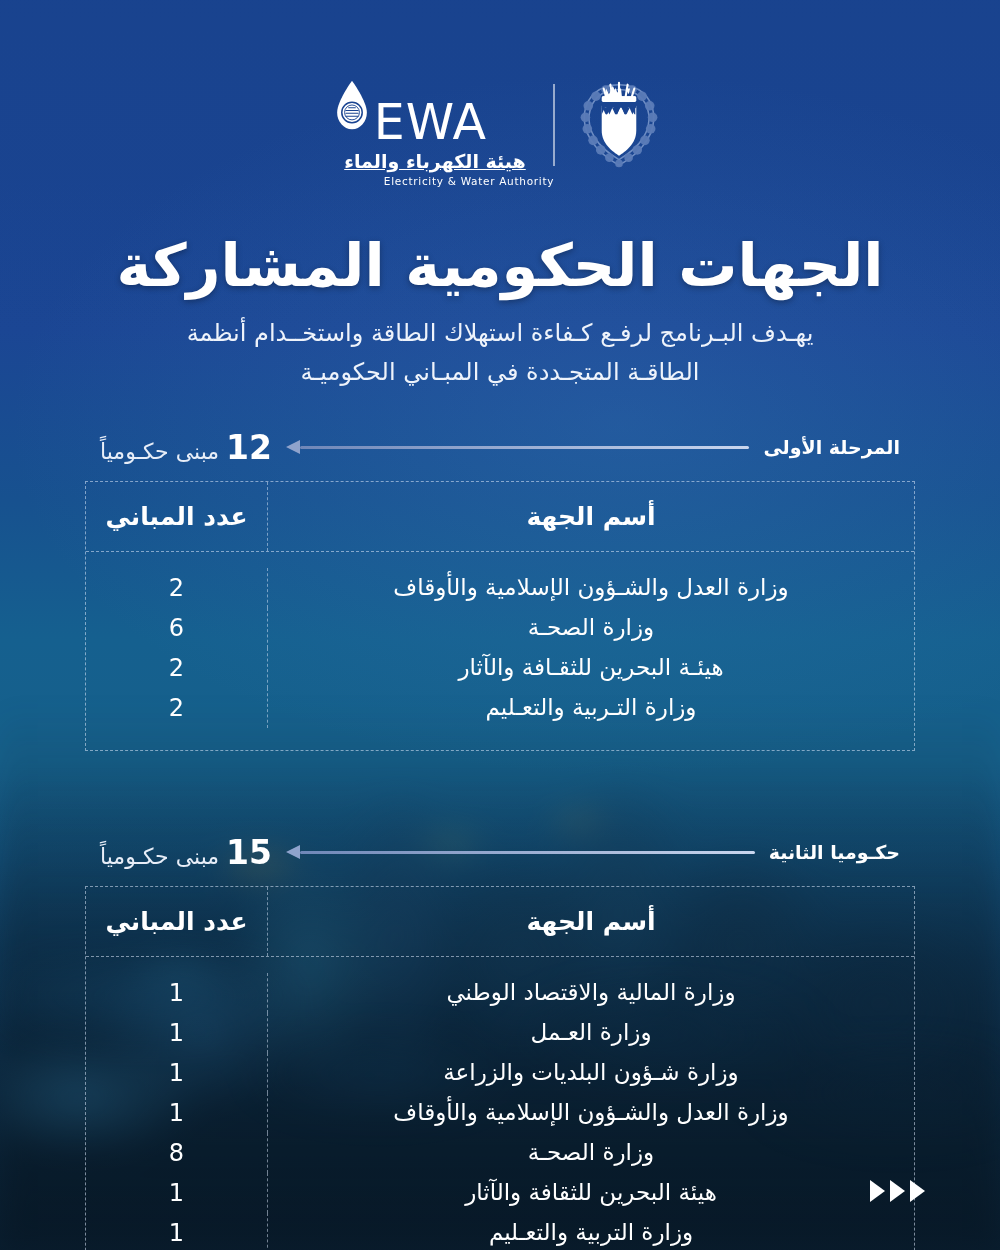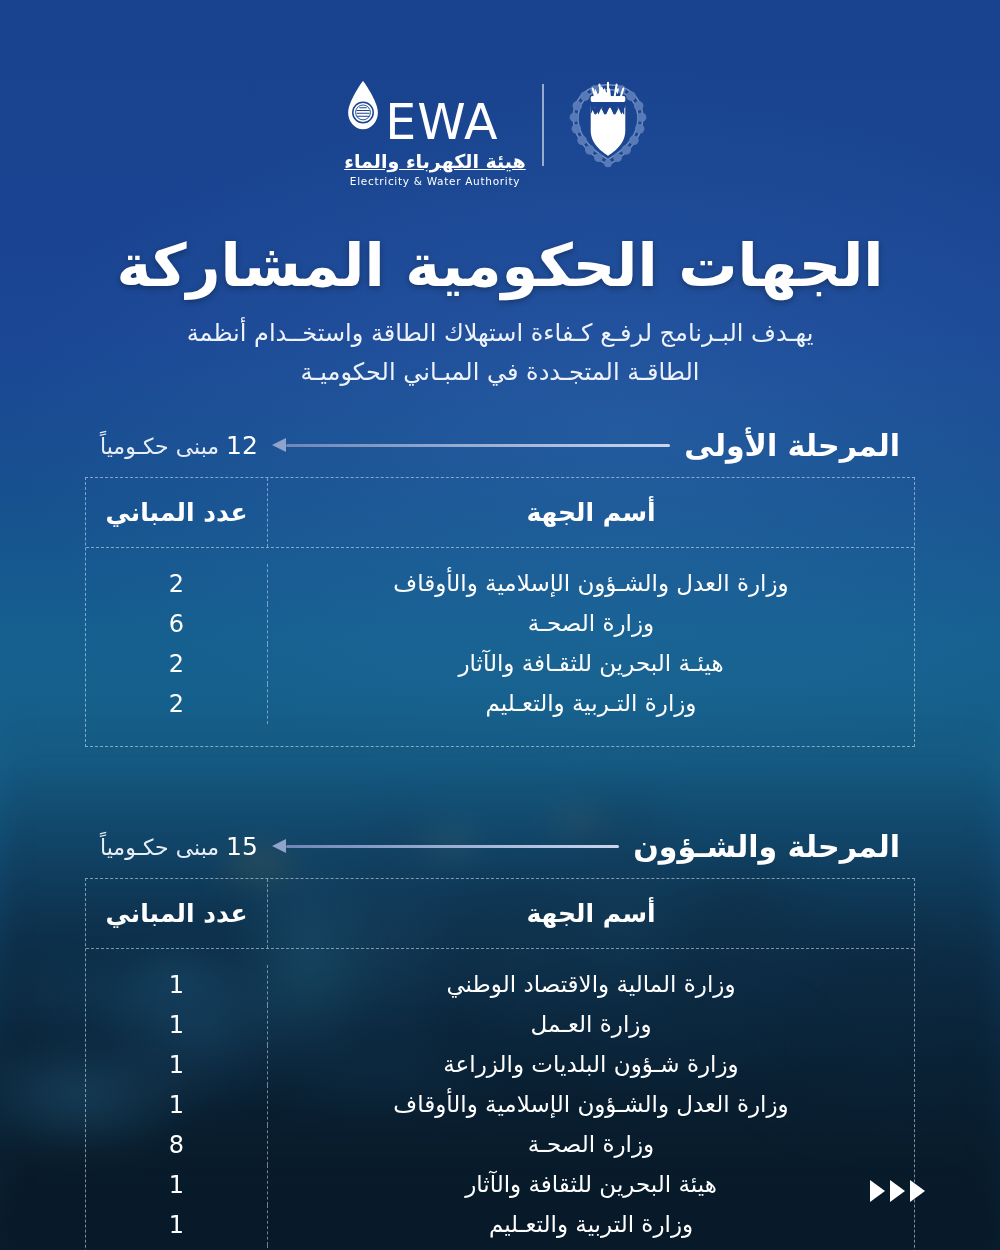--- a/index.html
+++ b/index.html
@@ -121,20 +121,21 @@
     text-decoration: underline;
   }
   .ewa-en {
     font-size: 10.5px;
     letter-spacing: .7px;
     margin-top: 3px;
     width: 100%;
     text-align: center;
     color: #ffffff;
     font-family: "DejaVu Sans", "Liberation Sans", sans-serif;
+    margin-left: 34px;
   }
 
   
   .title {
     margin: 44px 80px 0 80px;
     text-align: center;
     font-size: 59px;
     font-weight: 700;
     letter-spacing: -0.5px;
     text-shadow: 0 2px 6px rgba(0,0,0,.3);
@@ -151,21 +152,21 @@
 
   
   .phase {
     display: flex;
     flex-direction: row;
     align-items: center;
     margin: 36px 100px 0 100px;
     gap: 14px;
   }
   .phase-title {
-    font-size: 30px;
+    font-size: 19px;
     font-weight: 700;
     white-space: nowrap;
     color: #ffffff;
   }
   .phase-line {
     flex: 1 1 auto;
     position: relative;
     height: 4px;
     display: flex;
     align-items: center;
@@ -180,21 +181,21 @@
   }
   .phase-line .tri {
     position: absolute;
     left: 0;
     width: 0; height: 0;
     border-top: 7px solid transparent;
     border-bottom: 7px solid transparent;
     border-right: 14px solid #8fa3cc;
   }
   .phase-count { white-space: nowrap; font-size: 22px; letter-spacing: .5px; }
-  .phase-count .num { font-weight: 400; font-size: 25px; }
+  .phase-count .num { font-weight: 700; font-size: 33px; }
   .phase-count .unit { font-weight: 400; color: #e8eef8; }
 
   
   .tbl {
     margin: 14px 85px 0 85px;
     border: 1px dashed rgba(220,232,250,.55);
     border-collapse: collapse;
   }
   .tbl .thead, .tbl .row {
     display: flex;
@@ -356,21 +357,21 @@
         <div class="row">
           <div class="c-name">وزارة التـربية والتعـليم</div>
           <div class="c-count">2</div>
         </div>
       </div>
     </div>
 
     <div class="gap"></div>
 
     <div class="phase">
-      <div class="phase-title">المرحلة والشـؤون</div>
+      <div class="phase-title">حكـوميا الثانية</div>
       <div class="phase-line">
         <div class="bar"></div>
         <div class="tri"></div>
       </div>
       <div class="phase-count">
         <span class="num">15</span>
         <span class="unit">مبنى حكـومياً</span>
       </div>
     </div>
 

